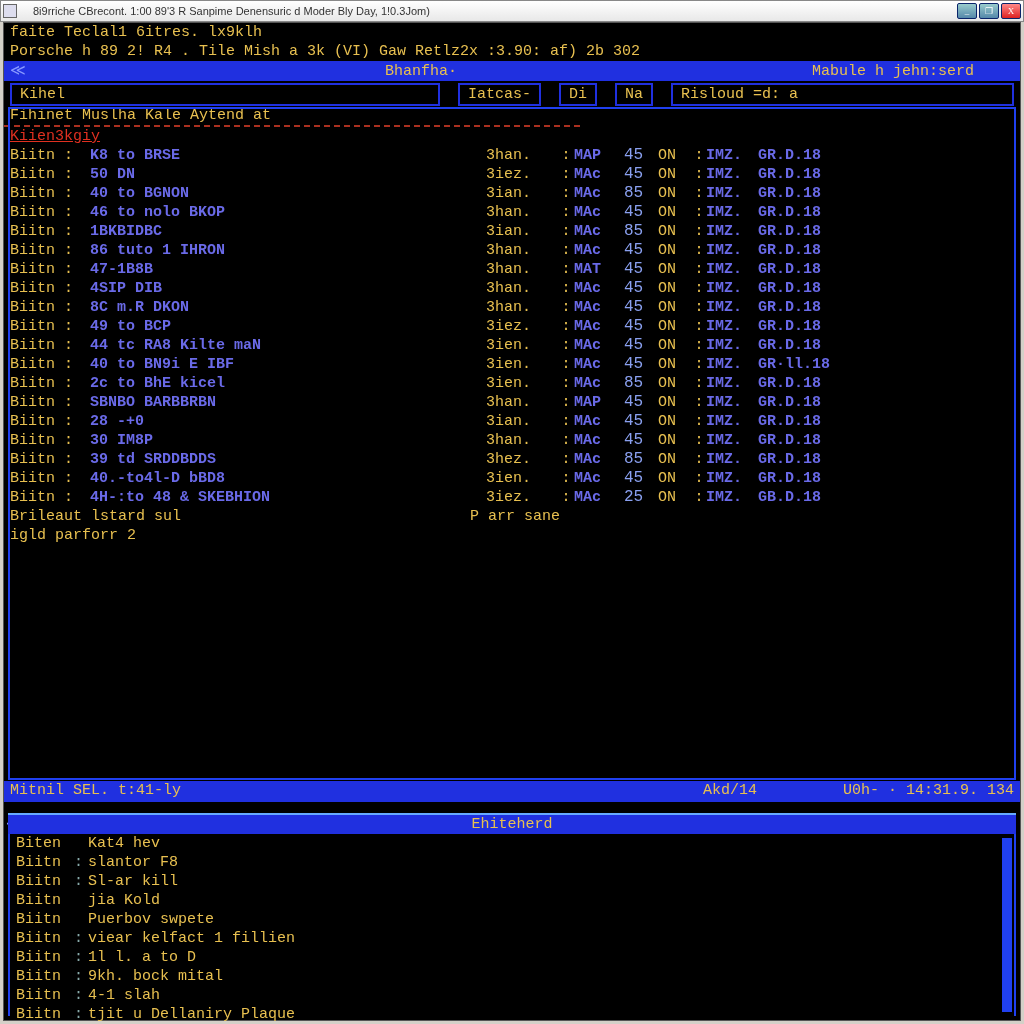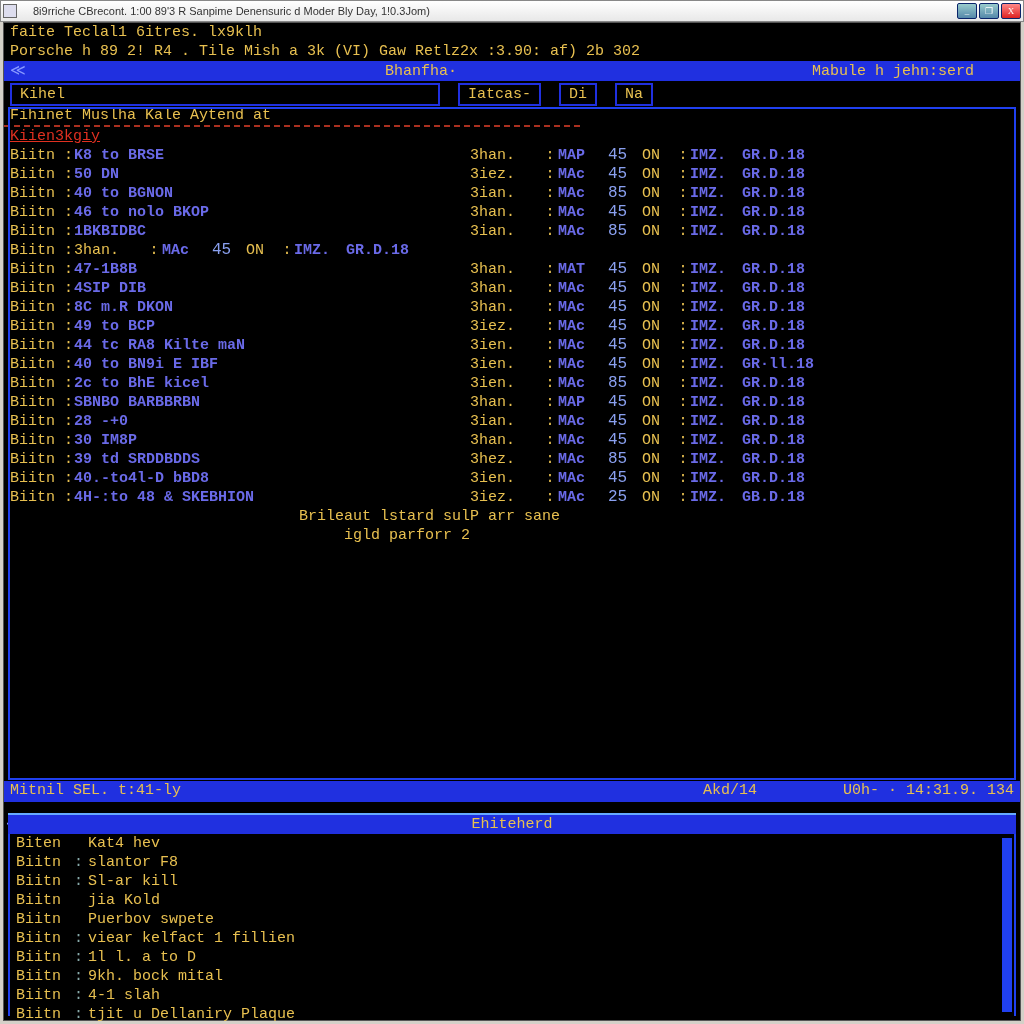--- a/index.html
+++ b/index.html
@@ -29,31 +29,31 @@
   .headerbar { background:#2030e0; color:#e8c050; display:flex; padding:0 6px; border-top:1px solid #2030e0;}
   .headerbar .lead { width:20px; color:#8899ff;}
   .headerbar .htxt { flex:1; text-align:center; }
   .headerbar .hright { text-align:right; padding-right:40px;}
   .colhdr { display:flex; gap:18px; padding:0 6px; color:#e8c050; margin-top:2px;}
   .boxed { border:2px solid #2030e0; padding:0 8px; color:#e8c050;}
   .sec { color:#e8c050; padding:0 6px; border-bottom:2px dashed #aa3020; margin-right:440px;}
   .redlink { color:#e03020; text-decoration:underline; padding:0 6px;}
   .list { padding:0 6px; }
   .row { display:flex; white-space:pre; }
-  .c-label { color:#e8c050; width:64px;}
+  .c-label { color:#e8c050; width:80px;}
   .c-desc  { color:#6a6ae8; font-weight:bold; width:396px;}
   .c-mid   { color:#e8c050; width:72px;}
   .c-sep   { color:#e8c050; width:16px; text-align:center;}
   .c-mac   { color:#6a6ae8; font-weight:bold; width:50px;}
   .c-num   { color:#8aa0f0; width:34px; font-size:16px;}
   .c-on    { color:#e8c050; width:34px;}
   .c-sep2  { color:#e8c050; width:14px; text-align:center;}
   .c-imz   { color:#6a6ae8; font-weight:bold; width:52px;}
   .c-tail  { color:#6a6ae8; font-weight:bold; }
-  .footrow { display:flex; padding:0 6px;text-align:right;}
+  .footrow { display:flex; padding:0 6px;}
   .footrow .l { color:#e8c050; width:460px;}
   .footrow .r { color:#e8c050;}
   .statusbar {
     position:absolute; left:0; right:0; top:758px; height:21px;
     background:#2030e0; color:#e8c050; display:flex; padding:0 6px;
   }
   .statusbar .sl { flex:1;}
   .pane2title {
     position:absolute; left:4px; right:4px; top:790px; height:21px;
     background:#2030e0; color:#e8c050; text-align:center; border-top:2px solid #6af;
@@ -95,32 +95,33 @@
     <span class="lead">≪</span>
     <span class="htxt">Bhanfha·</span>
     <span class="hright">Mabule h jehn:serd</span>
   </div>
 
   <div class="colhdr">
     <span class="boxed" style="width:430px">Kihel</span>
     <span class="boxed">Iatcas-</span>
     <span class="boxed">Di</span>
     <span class="boxed">Na</span>
+    <span class="boxed" style="flex:1">Risloud =d: a</span>
   </div>
 
   <div class="sec">Fihinet Muslha Kale Aytend at</div>
   <div class="redlink">Kiien3kgiy</div>
 
   <div class="list" id="rowlist">
       <div class="row"><span class="c-label">Biitn :</span><span class="c-desc">K8 to BRSE</span><span class="c-mid">3han.</span><span class="c-sep">:</span><span class="c-mac">MAP</span><span class="c-num">45</span><span class="c-on">ON</span><span class="c-sep2">:</span><span class="c-imz">IMZ.</span><span class="c-tail">GR.D.18</span></div>
       <div class="row"><span class="c-label">Biitn :</span><span class="c-desc">50 DN</span><span class="c-mid">3iez.</span><span class="c-sep">:</span><span class="c-mac">MAc</span><span class="c-num">45</span><span class="c-on">ON</span><span class="c-sep2">:</span><span class="c-imz">IMZ.</span><span class="c-tail">GR.D.18</span></div>
       <div class="row"><span class="c-label">Biitn :</span><span class="c-desc">40 to BGNON</span><span class="c-mid">3ian.</span><span class="c-sep">:</span><span class="c-mac">MAc</span><span class="c-num">85</span><span class="c-on">ON</span><span class="c-sep2">:</span><span class="c-imz">IMZ.</span><span class="c-tail">GR.D.18</span></div>
       <div class="row"><span class="c-label">Biitn :</span><span class="c-desc">46 to nolo BKOP</span><span class="c-mid">3han.</span><span class="c-sep">:</span><span class="c-mac">MAc</span><span class="c-num">45</span><span class="c-on">ON</span><span class="c-sep2">:</span><span class="c-imz">IMZ.</span><span class="c-tail">GR.D.18</span></div>
       <div class="row"><span class="c-label">Biitn :</span><span class="c-desc">1BKBIDBC</span><span class="c-mid">3ian.</span><span class="c-sep">:</span><span class="c-mac">MAc</span><span class="c-num">85</span><span class="c-on">ON</span><span class="c-sep2">:</span><span class="c-imz">IMZ.</span><span class="c-tail">GR.D.18</span></div>
-      <div class="row"><span class="c-label">Biitn :</span><span class="c-mid">3han.</span><span class="c-sep">:</span><span class="c-mac">MAc</span><span class="c-num">45</span><span class="c-on">ON</span><span class="c-sep2">:</span><span class="c-imz">IMZ.</span><span class="c-tail">GR.D.18</span></div>
+      <div class="row"><span class="c-label">Biitn :</span><span class="c-desc">86 tuto 1 IHRON</span><span class="c-mid">3han.</span><span class="c-sep">:</span><span class="c-mac">MAc</span><span class="c-num">45</span><span class="c-on">ON</span><span class="c-sep2">:</span><span class="c-imz">IMZ.</span><span class="c-tail">GR.D.18</span></div>
       <div class="row"><span class="c-label">Biitn :</span><span class="c-desc">47-1B8B</span><span class="c-mid">3han.</span><span class="c-sep">:</span><span class="c-mac">MAT</span><span class="c-num">45</span><span class="c-on">ON</span><span class="c-sep2">:</span><span class="c-imz">IMZ.</span><span class="c-tail">GR.D.18</span></div>
       <div class="row"><span class="c-label">Biitn :</span><span class="c-desc">4SIP DIB</span><span class="c-mid">3han.</span><span class="c-sep">:</span><span class="c-mac">MAc</span><span class="c-num">45</span><span class="c-on">ON</span><span class="c-sep2">:</span><span class="c-imz">IMZ.</span><span class="c-tail">GR.D.18</span></div>
       <div class="row"><span class="c-label">Biitn :</span><span class="c-desc">8C m.R DKON</span><span class="c-mid">3han.</span><span class="c-sep">:</span><span class="c-mac">MAc</span><span class="c-num">45</span><span class="c-on">ON</span><span class="c-sep2">:</span><span class="c-imz">IMZ.</span><span class="c-tail">GR.D.18</span></div>
       <div class="row"><span class="c-label">Biitn :</span><span class="c-desc">49 to BCP</span><span class="c-mid">3iez.</span><span class="c-sep">:</span><span class="c-mac">MAc</span><span class="c-num">45</span><span class="c-on">ON</span><span class="c-sep2">:</span><span class="c-imz">IMZ.</span><span class="c-tail">GR.D.18</span></div>
       <div class="row"><span class="c-label">Biitn :</span><span class="c-desc">44 tc RA8 Kilte maN</span><span class="c-mid">3ien.</span><span class="c-sep">:</span><span class="c-mac">MAc</span><span class="c-num">45</span><span class="c-on">ON</span><span class="c-sep2">:</span><span class="c-imz">IMZ.</span><span class="c-tail">GR.D.18</span></div>
       <div class="row"><span class="c-label">Biitn :</span><span class="c-desc">40 to BN9i E IBF</span><span class="c-mid">3ien.</span><span class="c-sep">:</span><span class="c-mac">MAc</span><span class="c-num">45</span><span class="c-on">ON</span><span class="c-sep2">:</span><span class="c-imz">IMZ.</span><span class="c-tail">GR·ll.18</span></div>
       <div class="row"><span class="c-label">Biitn :</span><span class="c-desc">2c to BhE kicel</span><span class="c-mid">3ien.</span><span class="c-sep">:</span><span class="c-mac">MAc</span><span class="c-num">85</span><span class="c-on">ON</span><span class="c-sep2">:</span><span class="c-imz">IMZ.</span><span class="c-tail">GR.D.18</span></div>
       <div class="row"><span class="c-label">Biitn :</span><span class="c-desc">SBNBO BARBBRBN</span><span class="c-mid">3han.</span><span class="c-sep">:</span><span class="c-mac">MAP</span><span class="c-num">45</span><span class="c-on">ON</span><span class="c-sep2">:</span><span class="c-imz">IMZ.</span><span class="c-tail">GR.D.18</span></div>
       <div class="row"><span class="c-label">Biitn :</span><span class="c-desc">28 -+0</span><span class="c-mid">3ian.</span><span class="c-sep">:</span><span class="c-mac">MAc</span><span class="c-num">45</span><span class="c-on">ON</span><span class="c-sep2">:</span><span class="c-imz">IMZ.</span><span class="c-tail">GR.D.18</span></div>
       <div class="row"><span class="c-label">Biitn :</span><span class="c-desc">30 IM8P</span><span class="c-mid">3han.</span><span class="c-sep">:</span><span class="c-mac">MAc</span><span class="c-num">45</span><span class="c-on">ON</span><span class="c-sep2">:</span><span class="c-imz">IMZ.</span><span class="c-tail">GR.D.18</span></div>

